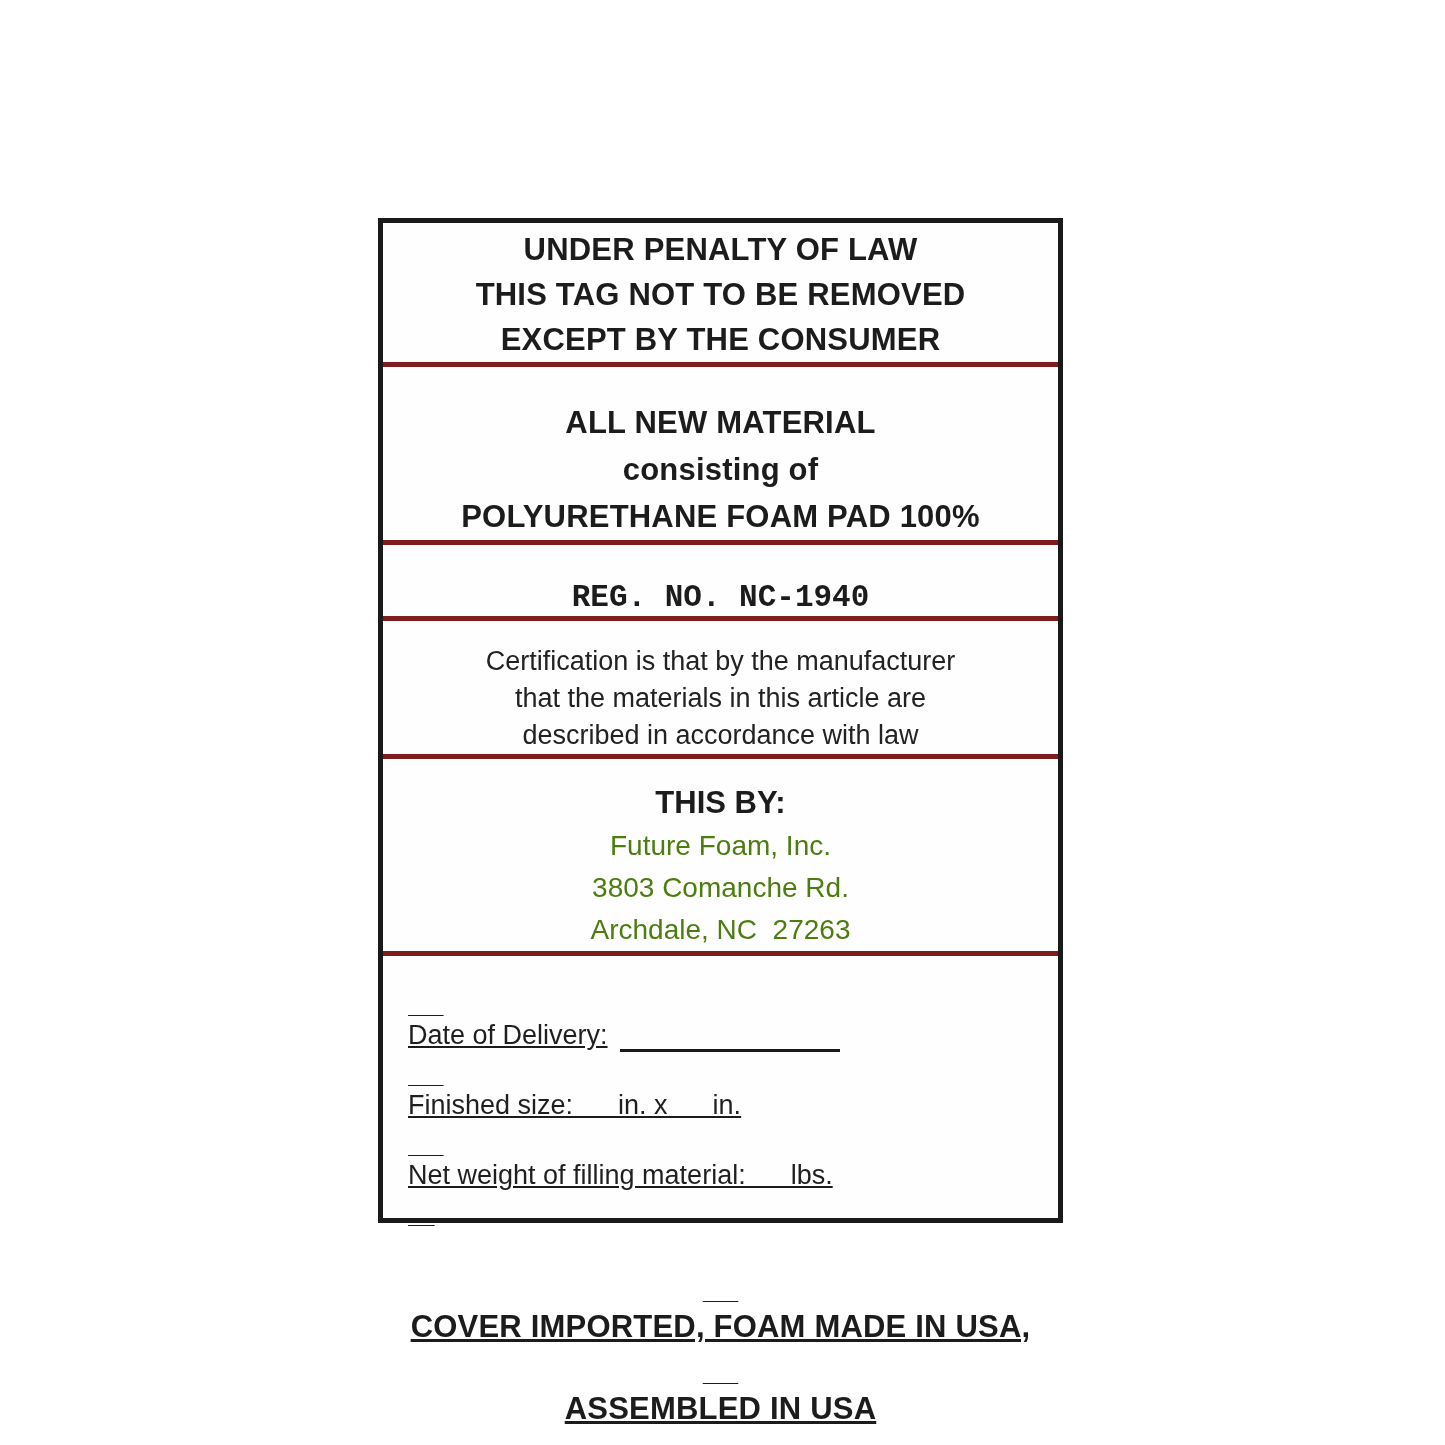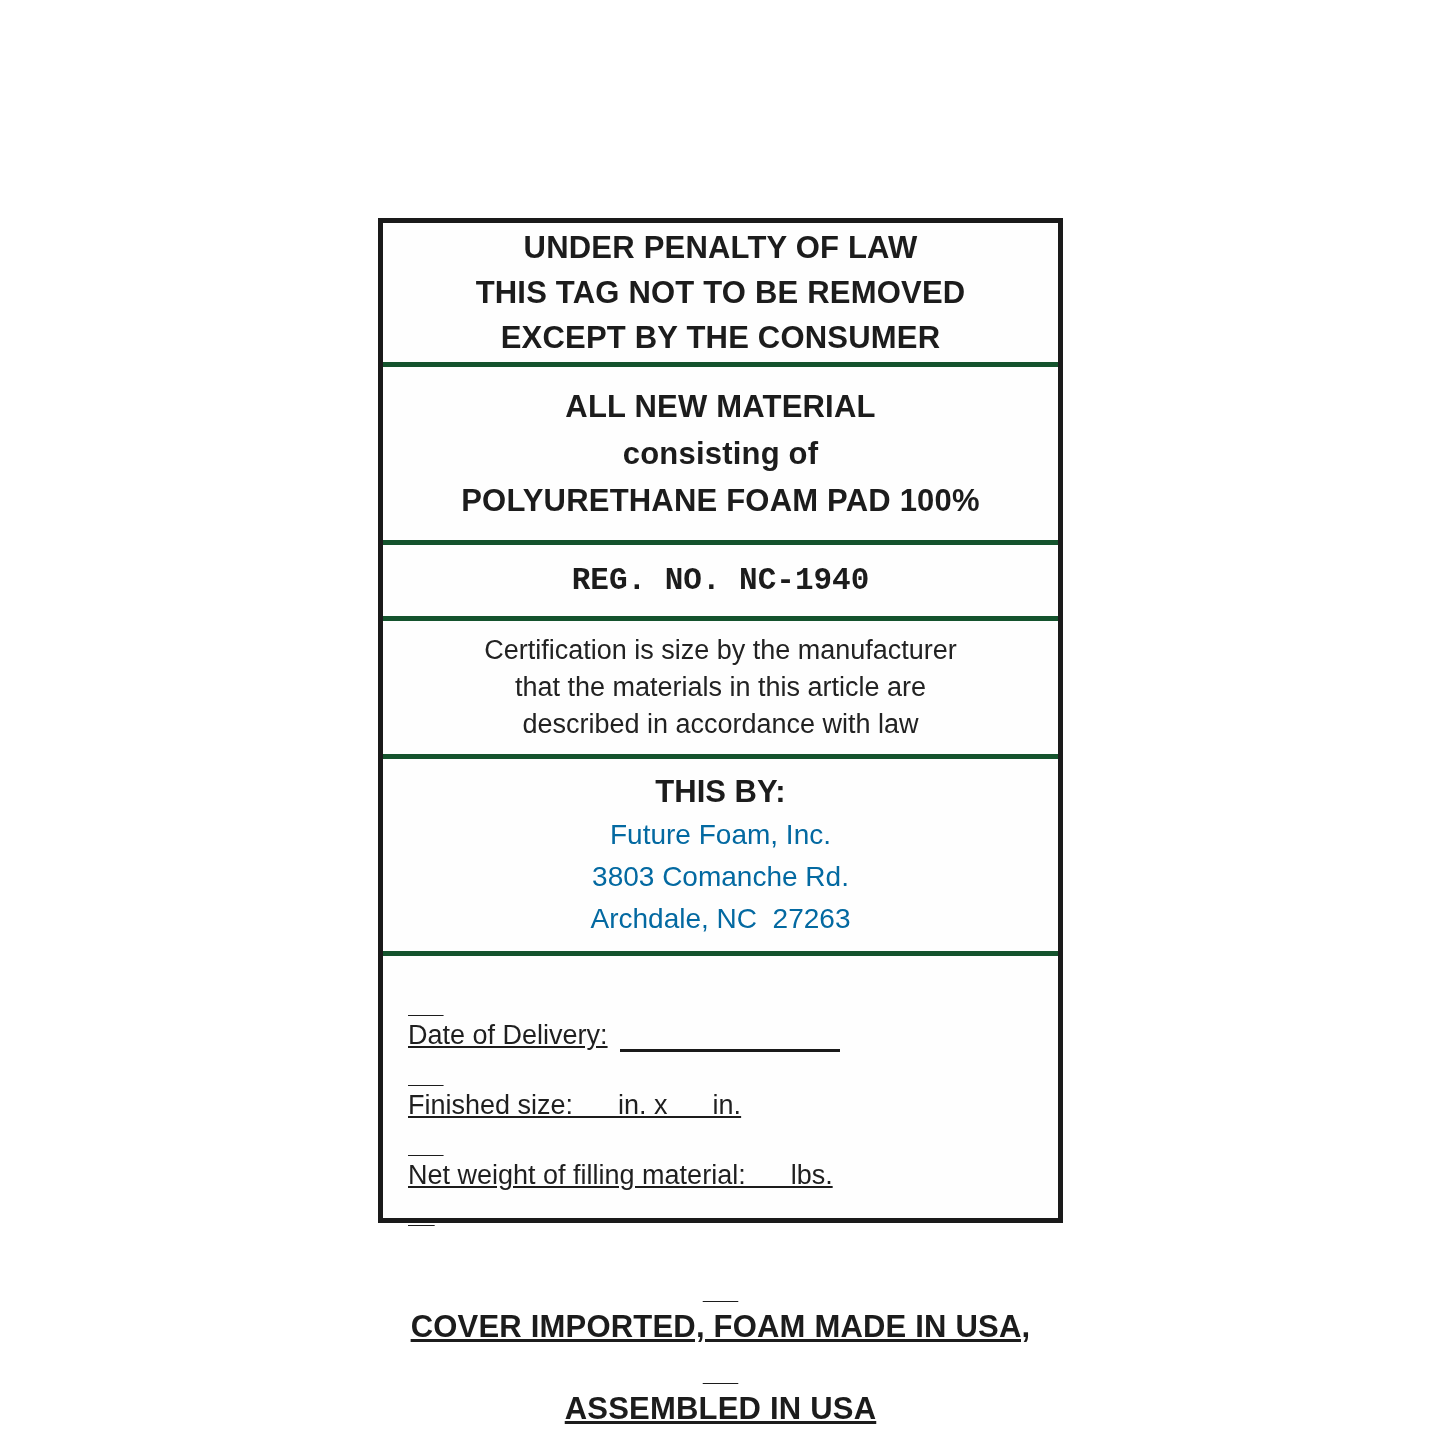--- a/index.html
+++ b/index.html
@@ -33,21 +33,22 @@
   .section {
     box-sizing: border-box;
     display: flex;
     flex-direction: column;
     justify-content: center;
     align-items: center;
     text-align: center;
     white-space: pre-wrap;
   }
   .section.divided {
-    border-bottom: 5px solid #14532d;
+    border-bottom: 5px solid #7f1d1d;
+    justify-content: flex-end;
   }
   .s-penalty   { height: 147px; }
   .s-material  { height: 181px; }
   .s-reg       { height: 78px; font-family: Liberation Mono, monospace;  }
   .s-cert      { height: 140px; }
   .s-madeby    { height: 201px; }
   .s-details   { height: 262px; justify-content: flex-start; align-items: stretch; text-align: left; padding-top: 26px; text-decoration: underline; }
 
   .bold-line {
     font-weight: bold;
@@ -67,21 +68,21 @@
     color: #222222;
   }
   .madeby-heading {
     font-weight: bold;
     font-size: 31px;
     line-height: 45px;
   }
   .madeby-line {
     font-size: 28px;
     line-height: 42px;
-    color: #0369a1;
+    color: #4d7c0f;
   }
   .fill-lines {
     padding-left: 25px;
     padding-right: 14px;
   }
   .fill-line {
     font-size: 27px;
     line-height: 34px;
     white-space: pre-wrap;
     color: #1f1f1f;
@@ -123,21 +124,21 @@
       <div class="bold-line">ALL NEW MATERIAL</div>
       <div class="bold-line">consisting of</div>
       <div class="bold-line">POLYURETHANE FOAM PAD 100%</div>
     </div>
 
     <div class="section divided s-reg">
       <div class="reg-line">REG. NO. NC-1940</div>
     </div>
 
     <div class="section divided s-cert">
-      <div class="cert-line">Certification is size by the manufacturer</div>
+      <div class="cert-line">Certification is that by the manufacturer</div>
       <div class="cert-line">that the materials in this article are</div>
       <div class="cert-line">described in accordance with law</div>
     </div>
 
     <div class="section divided s-madeby">
       <div class="madeby-heading">THIS BY:</div>
       <div class="madeby-line">Future Foam, Inc.</div>
       <div class="madeby-line">3803 Comanche Rd.</div>
       <div class="madeby-line">Archdale, NC  27263</div>
     </div>

